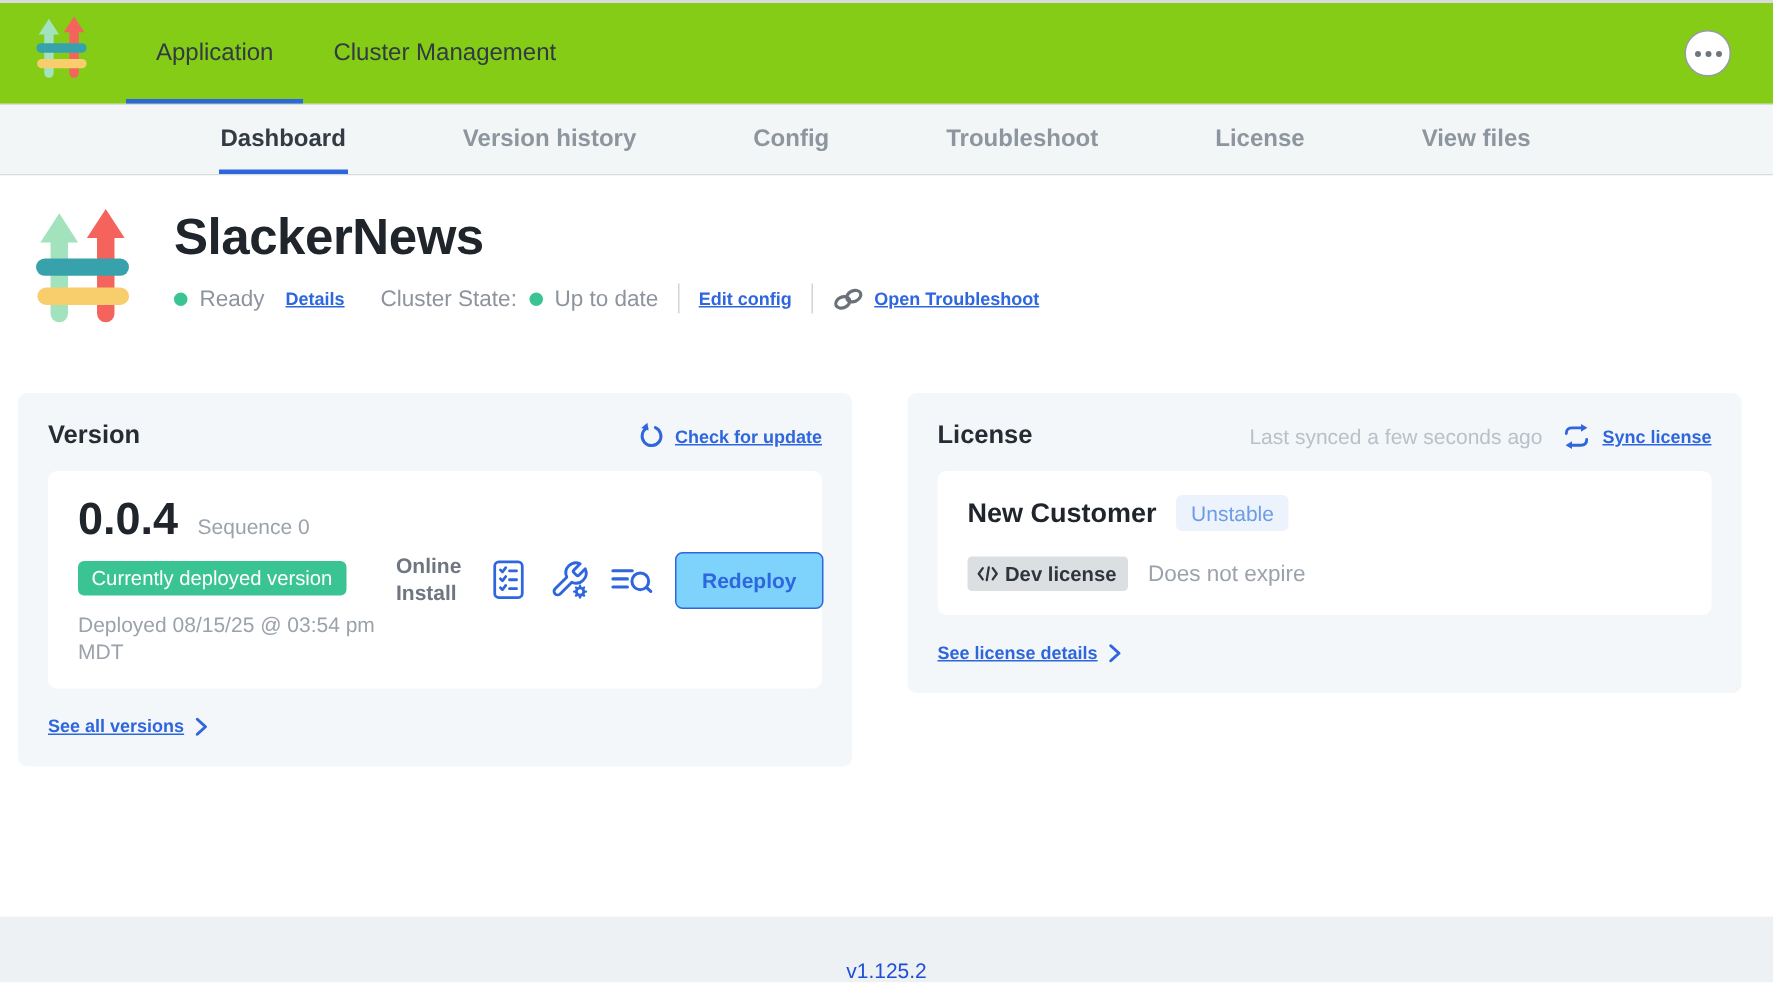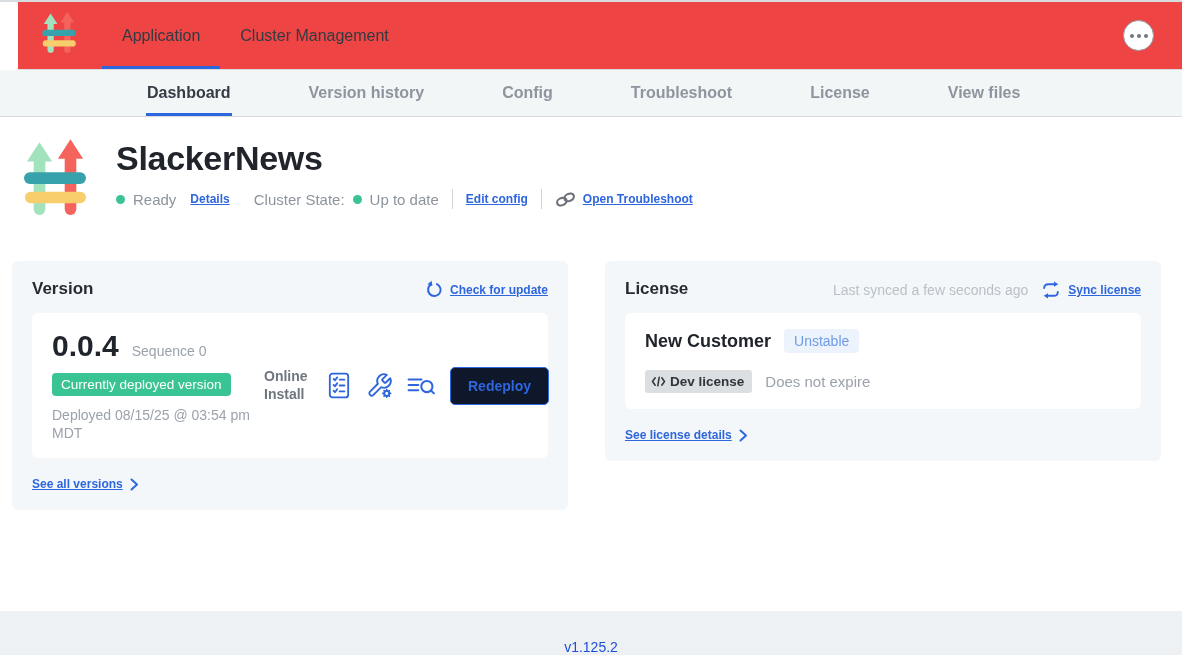--- a/index.html
+++ b/index.html
@@ -7,22 +7,22 @@
   body {
     font-family:"Liberation Sans", sans-serif;
     background:#ffffff;
     display:flex; flex-direction:column;
     overflow:hidden;
     color:#20242b;
   }
   .top-border { height:2px; background:#d9dcdf; flex:none; }
 
   
-  .topnav { height:68px; background:#ef4444; border-bottom:1px solid #d9dcde;
-            display:flex; align-items:stretch; padding:0 28px 0 24px; flex:none;margin-left:18px; }
+  .topnav { height:68px; background:#84cc16; border-bottom:1px solid #d9dcde;
+            display:flex; align-items:stretch; padding:0 28px 0 24px; flex:none; }
   .brand { display:flex; align-items:center; margin-right:26px; cursor:pointer; }
   .topnav-tabs { display:flex; }
   .topnav-tab { display:flex; align-items:center; padding:0 20px; font-size:16px;
                 color:#323a42; cursor:pointer; }
   .topnav-tab.active { box-shadow: inset 0 -3px 0 #2e66de; }
   .menu-btn { margin-left:auto; align-self:center; width:31px; height:31px;
               border:1.5px solid #959ca4; border-radius:50%; background:#fff;
               display:flex; align-items:center; justify-content:center; gap:3px; cursor:pointer; }
   .menu-btn .d { width:4px; height:4px; border-radius:50%; background:#6f767e; }
 
@@ -58,21 +58,21 @@
   .v-left { width:212px; flex:none; }
   .v-num-row { display:flex; align-items:baseline; gap:13px; }
   .v-num { font-size:30px; font-weight:700; color:#20242b; }
   .v-seq { font-size:14px; color:#9ba2ab; }
   .v-badge { display:inline-block; margin-top:10px; background:#3bc493; color:#fff;
              font-size:13.5px; padding:4px 9px; border-radius:4px; }
   .v-deployed { margin-top:10px; font-size:14px; color:#9ba2ab; line-height:1.3; }
   .v-right { display:flex; align-items:center; gap:14px; padding-right:2px; }
   .install-type { font-size:14px; font-weight:700; color:#6f7680; line-height:1.25; width:48px; flex:none; }
   .icon-btn { display:flex; align-items:center; justify-content:center; cursor:pointer; background:none; border:none; padding:0; }
-  .btn-outline { border:1px solid #2e66de; color:#2e66de; background:#0f172a; font-size:14px;
+  .btn-outline { border:1px solid #2e66de; color:#2e66de; background:#7dd3fc; font-size:14px;
                  font-weight:700; padding:10px 17px; border-radius:5px; cursor:pointer;
                  font-family:inherit; }
   .card-foot { margin-top:16px; }
 
   .l-row1 { display:flex; align-items:center; gap:13px; }
   .customer { font-size:18px; font-weight:700; color:#20242b; }
   .channel-badge { font-size:14px; color:#6d9ce6; background:#edf3fc; padding:4px 10px; border-radius:4px; }
   .l-row2 { display:flex; align-items:center; gap:13px; margin-top:17px; }
   .type-badge { display:inline-flex; align-items:center; gap:4px; background:#dcdfe2;
                 color:#2f353c; font-size:13.5px; font-weight:700; padding:4px 8px 4px 6px; border-radius:3px; }

